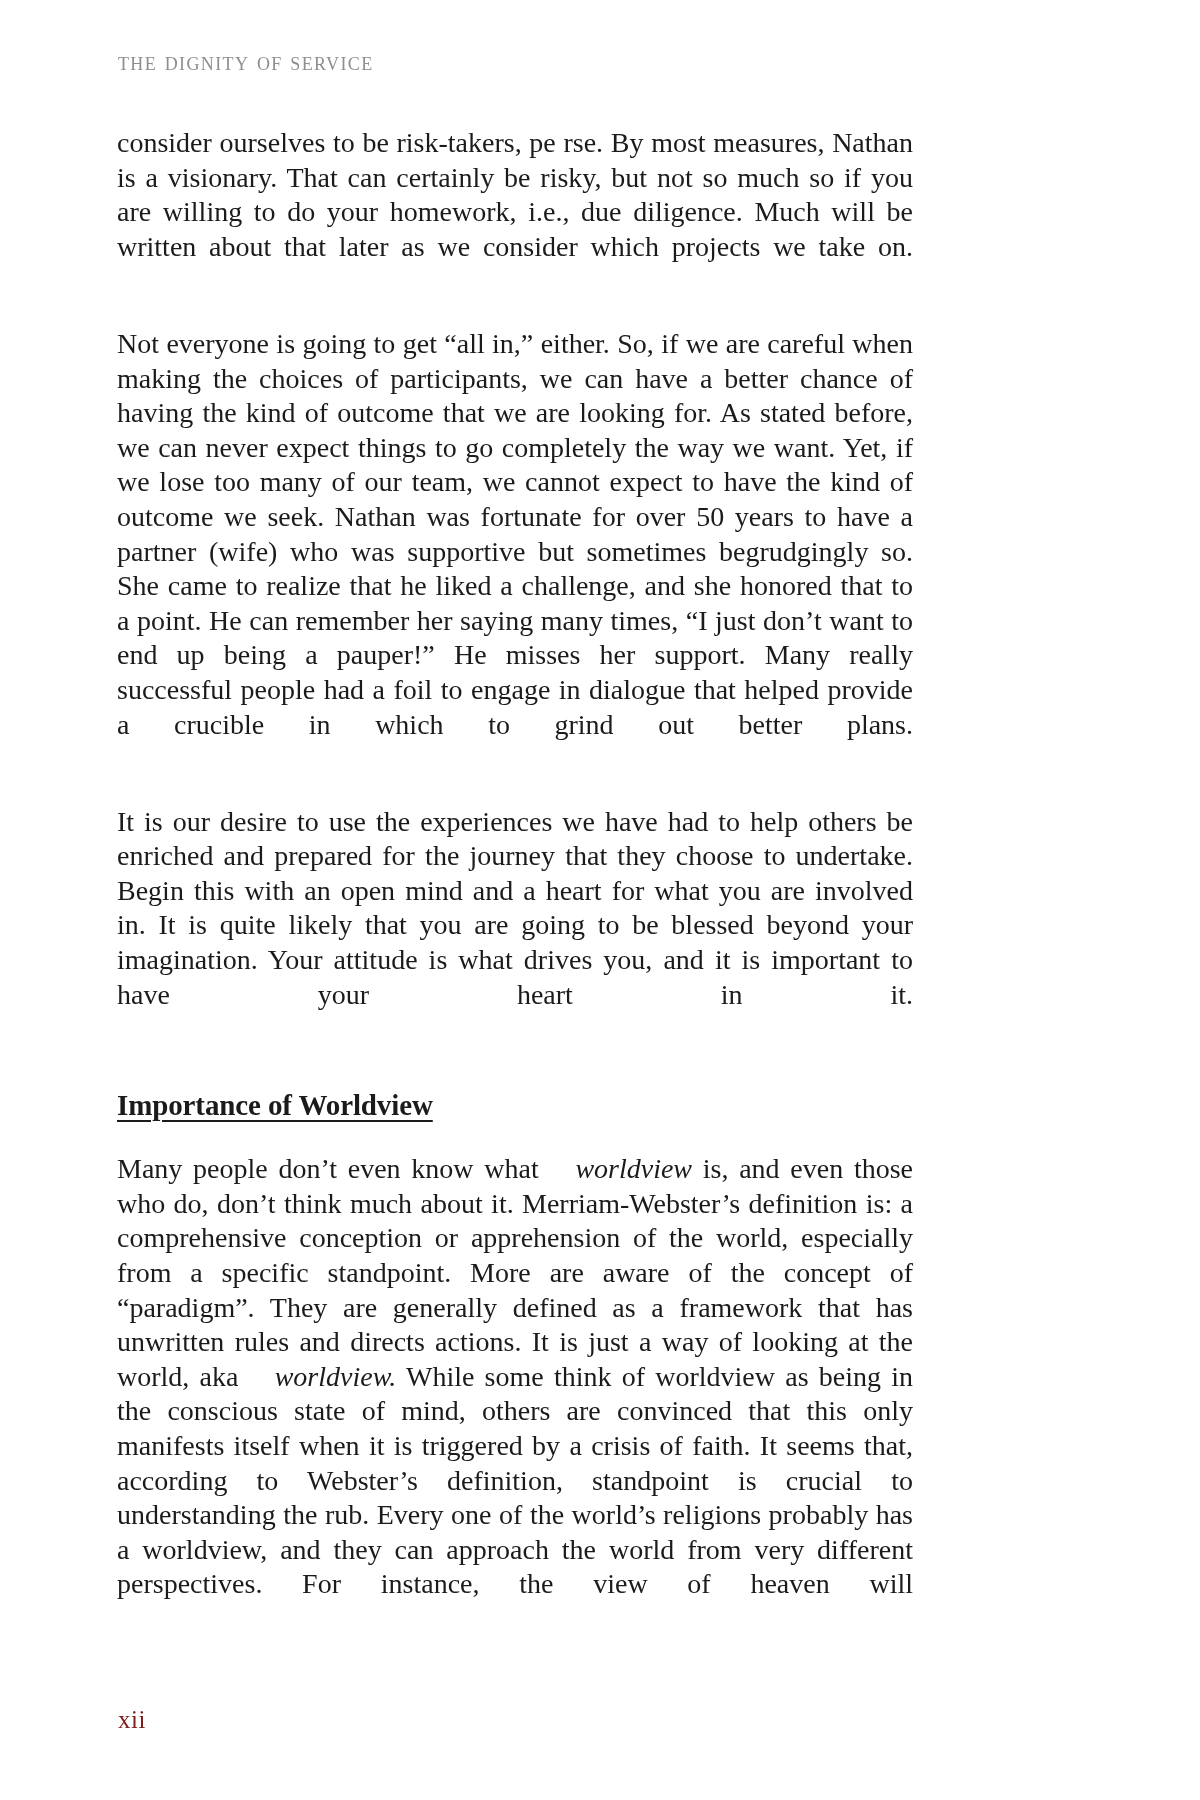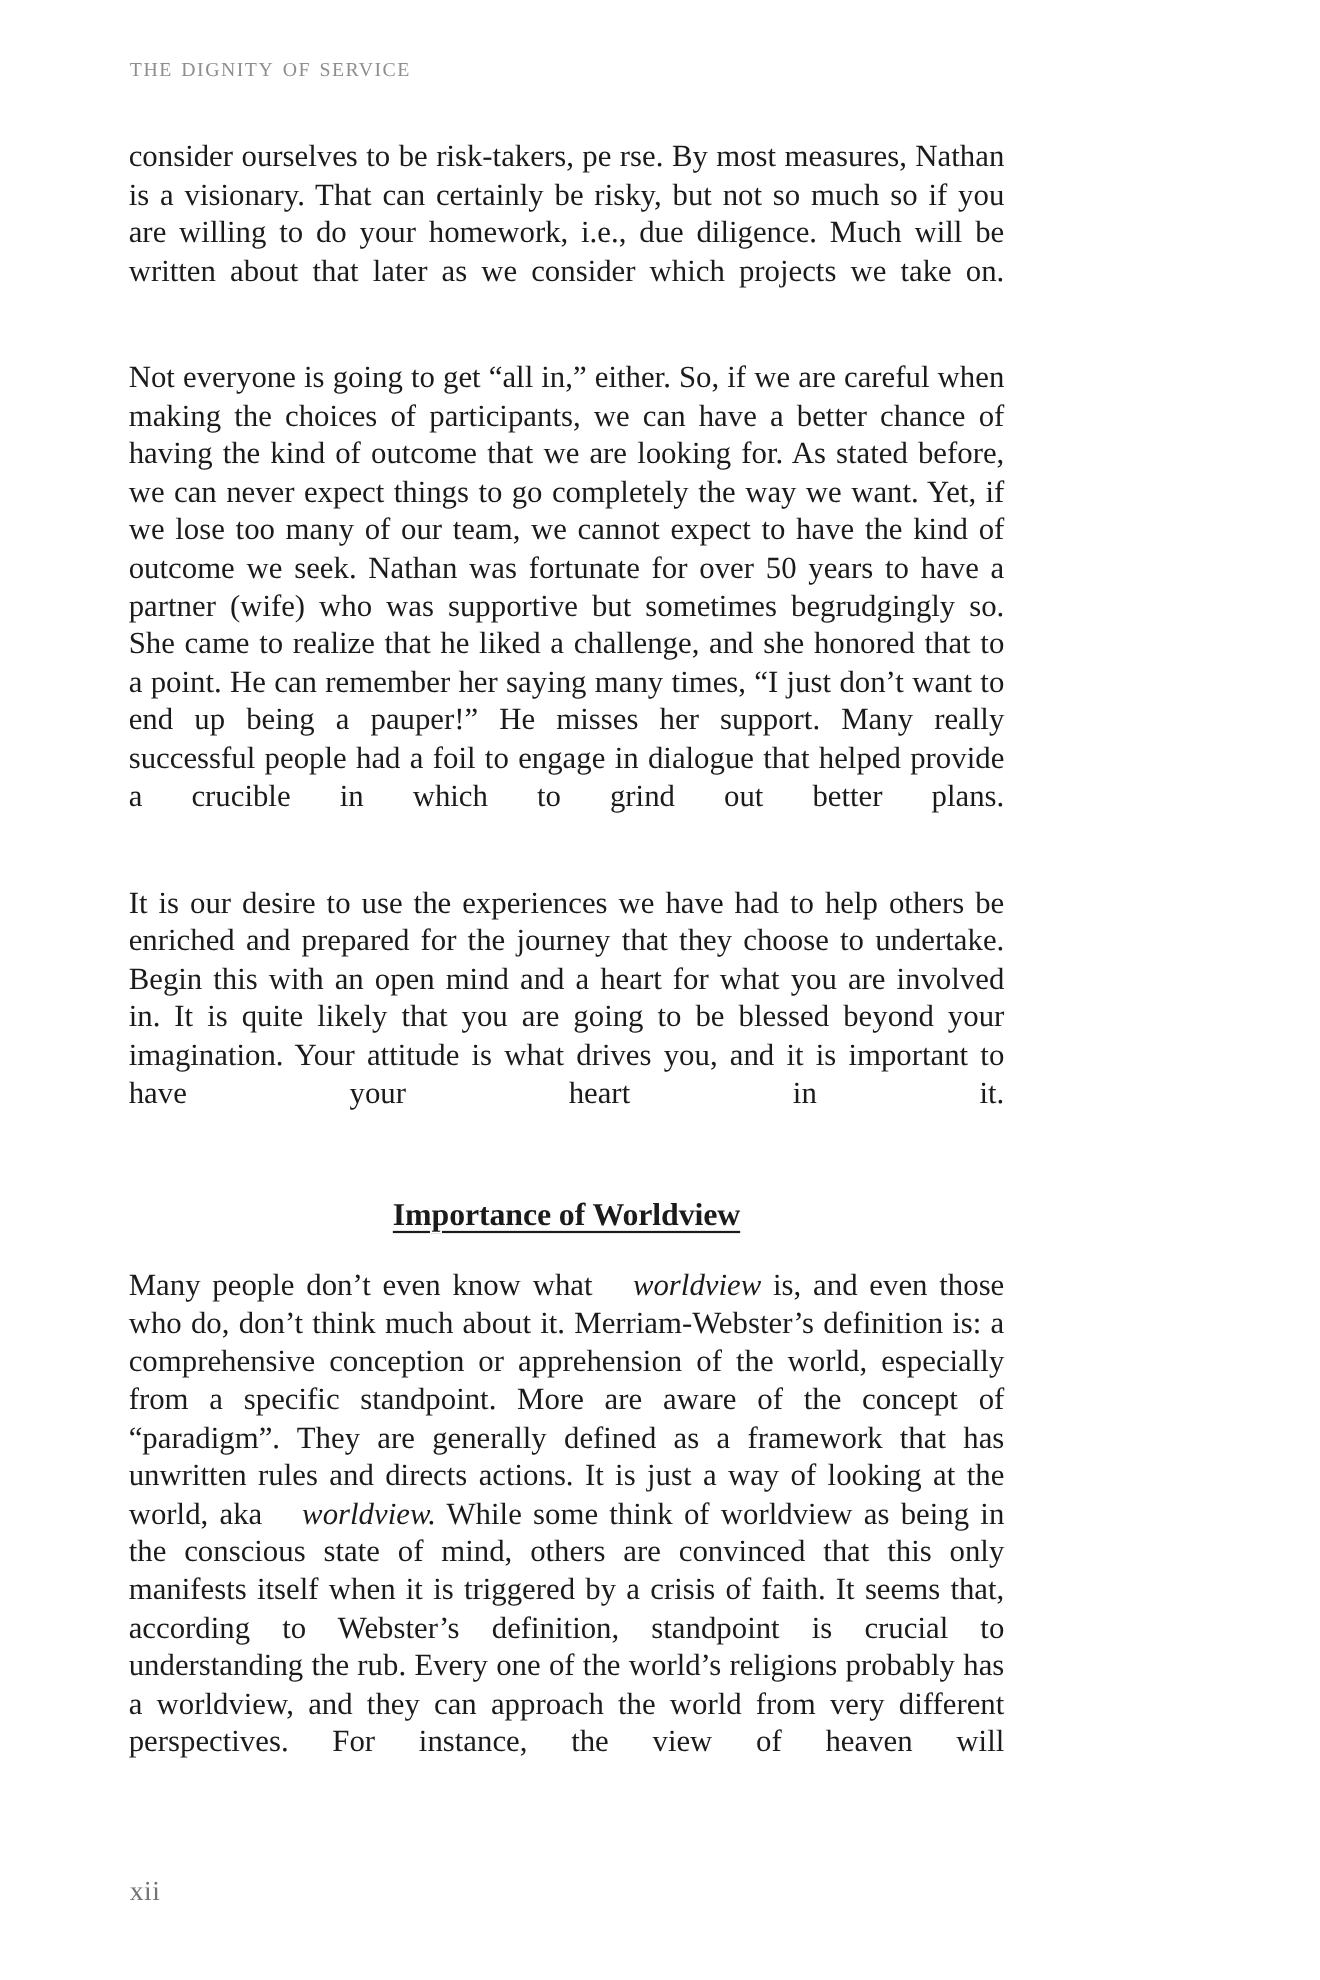--- a/index.html
+++ b/index.html
@@ -67,34 +67,33 @@
 
   .sec-heading {
     margin: 42px 0 30px 0;
     font-size: 29px;
     font-weight: bold;
     line-height: 1.15;
     text-decoration: underline;
     text-underline-offset: 5px;
     text-decoration-thickness: 2px;
     letter-spacing: -0.004em;
-    text-align: center;
   }
 
   em.term {
     margin-left: 26px;
   }
 
   
   .folio {
     position: absolute;
     left: 118px;
     top: 1706px;
     font-size: 25px;
-    color: #737373;
+    color: #7f1d1d;
     letter-spacing: 0.02em;
     text-align: center;
   }
 </style>
 </head>
 <body>
 
 <div class="page">
 
   <div class="running-head">The Dignity of Service</div>

